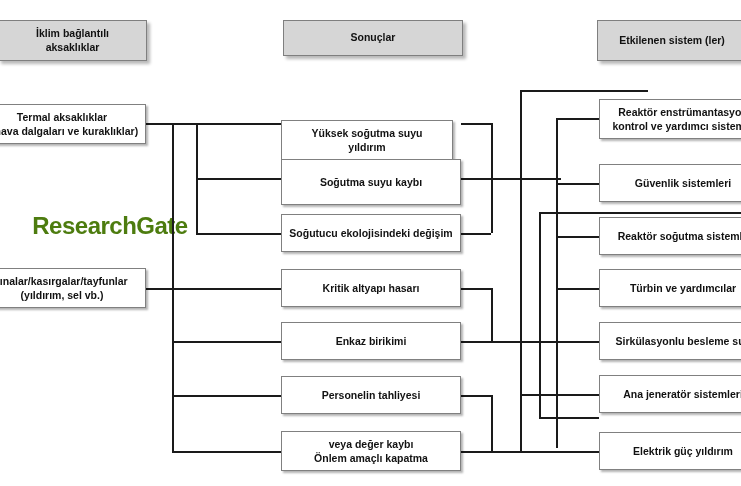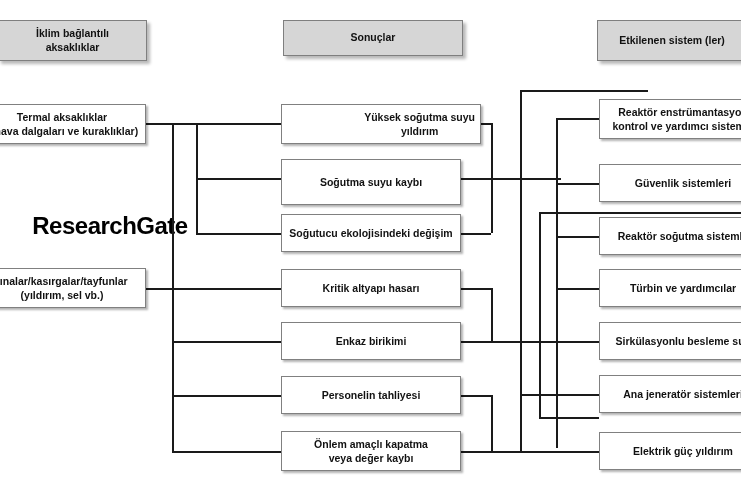--- a/index.html
+++ b/index.html
@@ -16,21 +16,21 @@
     font-family: "Liberation Sans", sans-serif;
   }
 
   
   .watermark {
     position: absolute;
     left: 40px;
     top: 196px;
     width: 140px;
     height: 60px;
-    color: #000000;
+    color: #4d7c0f;
     font-size: 24px;
     font-weight: bold;
     letter-spacing: -0.5px;
     display: flex;
     align-items: center;
     justify-content: center;
     user-select: none;
     pointer-events: none;
   }
 
@@ -163,21 +163,21 @@
     </div>
   </div>
 
   <div class="node clip-left" style="left:-22px; top:268px; width:168px; height:40px;">
     <div>
       <div>tınalar/kasırgalar/tayfunlar</div>
       <div>(yıldırım, sel vb.)</div>
     </div>
   </div>
 
-  <div class="node" style="left:281px; top:104px; width:200px; height:40px;justify-content:flex-end;">
+  <div class="node" style="left:281px; top:120px; width:172px; height:40px;">
     <div>
       <div>Yüksek soğutma suyu</div>
       <div>yıldırım</div>
     </div>
   </div>
 
   <div class="node" style="left:281px; top:159px; width:180px; height:46px;">
     <div>Soğutma suyu kaybı</div>
   </div>
 
@@ -192,22 +192,22 @@
   <div class="node" style="left:281px; top:376px; width:180px; height:38px;">
     <div>Personelin tahliyesi</div>
   </div>
 
   <div class="node" style="left:281px; top:322px; width:180px; height:38px;">
     <div>Enkaz birikimi</div>
   </div>
 
   <div class="node" style="left:281px; top:431px; width:180px; height:40px;">
     <div>
+      <div>veya değer kaybı</div>
       <div>Önlem amaçlı kapatma</div>
-      <div>veya değer kaybı</div>
     </div>
   </div>
 
   <div class="node" style="left:599px; top:99px; width:168px; height:40px;">
     <div>
       <div>Reaktör enstrümantasyon</div>
       <div>kontrol ve yardımcı sistemle</div>
     </div>
   </div>
 

